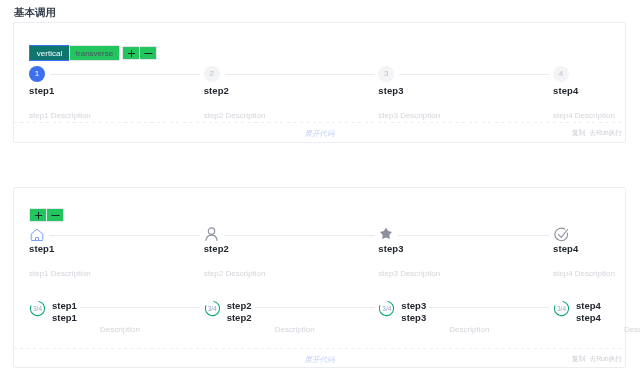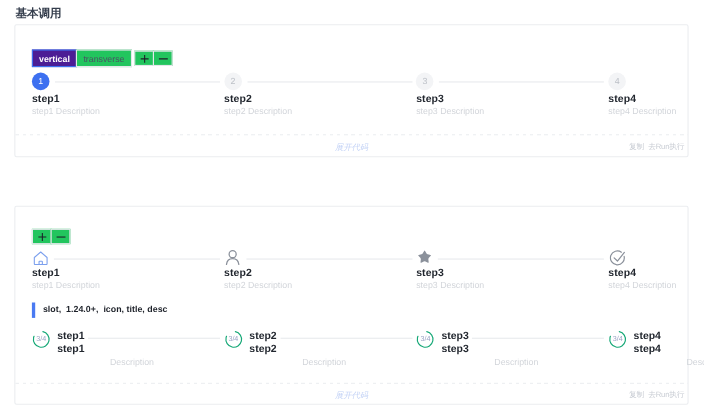--- a/index.html
+++ b/index.html
@@ -13,37 +13,37 @@
              color:#343d4c;letter-spacing:0px;line-height:13px;}
 
   .card{position:absolute;left:13px;width:613px;border:1px solid #ebedf0;
         border-radius:2px;background:#fff;box-sizing:border-box;}
 
   
   .btn-group{position:absolute;display:flex;}
   .btn{box-sizing:border-box;height:16px;display:flex;align-items:center;
        justify-content:center;font-size:8px;color:#4a5263;
        border:1px solid #e5e6eb;background:#22c55e;}
-  .btn.primary{background:#4c1d95;color:#fff;border-color:#3d70f0;font-weight:700;}
+  .btn.primary{background:#0f766e;color:#fff;border-color:#3d70f0;font-weight:400;}
   .btn.ico{width:18px;height:14px;font-size:11px;color:#1d2129;}
   .btn + .btn{margin-left:-1px;}
 
   
   .steps{position:absolute;display:flex;width:100%;}
   .step{position:relative;flex:1;}
   .step-head{position:relative;height:16px;}
   .circle{position:absolute;left:0;top:0;width:16px;height:16px;border-radius:50%;
           display:flex;align-items:center;justify-content:center;
           font-size:8px;line-height:16px;box-sizing:border-box;}
   .circle.active{background:#3d70f0;color:#fff;}
   .circle.wait{background:#f3f4f6;color:#bcc0c7;}
   .tail{position:absolute;left:21px;right:3.7px;top:8px;height:1px;background:#e8eaed;}
   .s-title{font-size:9.5px;font-weight:700;color:#22272f;margin-top:3px;line-height:11px;
            letter-spacing:.1px;}
-  .s-desc{font-size:8px;color:#d2d5da;margin-top:1px;line-height:10px;}
+  .s-desc{font-size:8px;color:#d2d5da;margin-top:15px;line-height:10px;}
 
   
   .icowrap{position:absolute;left:0;top:2px;width:16px;height:16px;
            display:flex;align-items:center;justify-content:center;}
 
   
   .note{position:absolute;font-size:8px;color:#1d2129;font-weight:700;
         padding-left:7px;border-left:3px solid #4a7af2;line-height:14px;height:14px;
         display:flex;align-items:center;white-space:pre;letter-spacing:0.03px;}
 
@@ -195,21 +195,20 @@
               <path d="M13.4 6.1A6.3 6.3 0 1 1 10.9 2.3" stroke="#8b919b" stroke-width="1.1" stroke-linecap="round"></path>
               <path d="M4.3 7.4l3 2.9 6.3-7.8" stroke="#8b919b" stroke-width="1.1" stroke-linecap="round" stroke-linejoin="round"></path>
             </svg>
           </div>
         </div>
         <div class="s-title">step4</div>
         <div class="s-desc">step4 Description</div>
       </div>
     </div>
 
-    <div class="note" style="left:15px;top:87px">slot,  1.24.0+,  icon, title, desc</div>
 
     <div class="steps" style="left:15px;top:112px;width:698.7px">
       <div class="step slot">
         <div class="prog">
           <svg width="17" height="17" viewBox="0 0 20 20" fill="none">
             <circle cx="10" cy="10" r="8.4" stroke="#16a877" stroke-width="1.25" stroke-dasharray="41 52.8" stroke-linecap="round" transform="rotate(-78 10 10)"></circle>
           </svg>
           <span class="ptxt">3/4</span>
         </div>
         <div class="slot-body">

